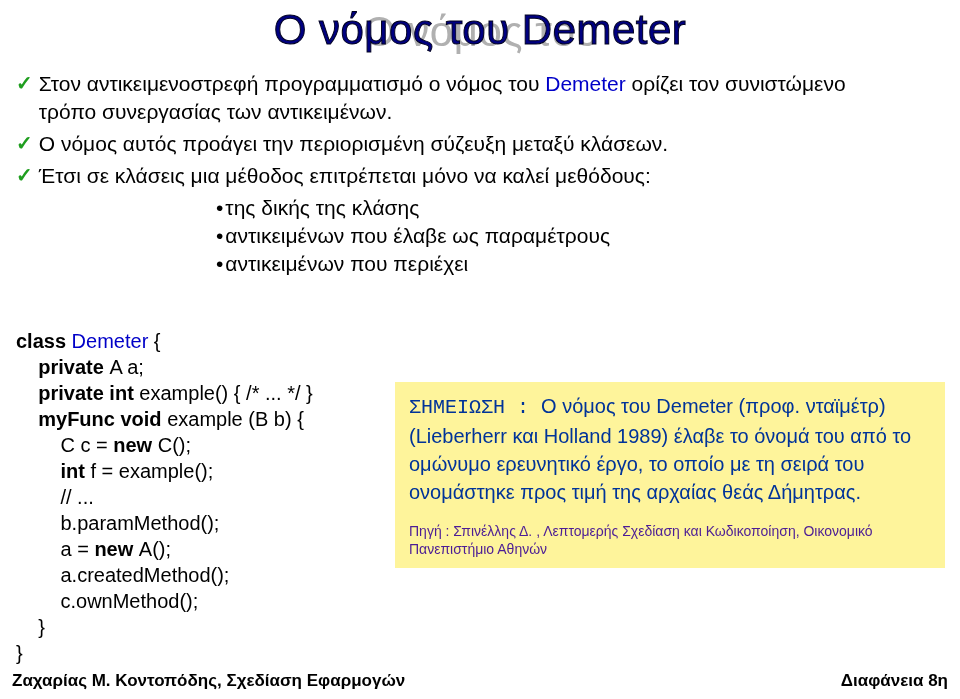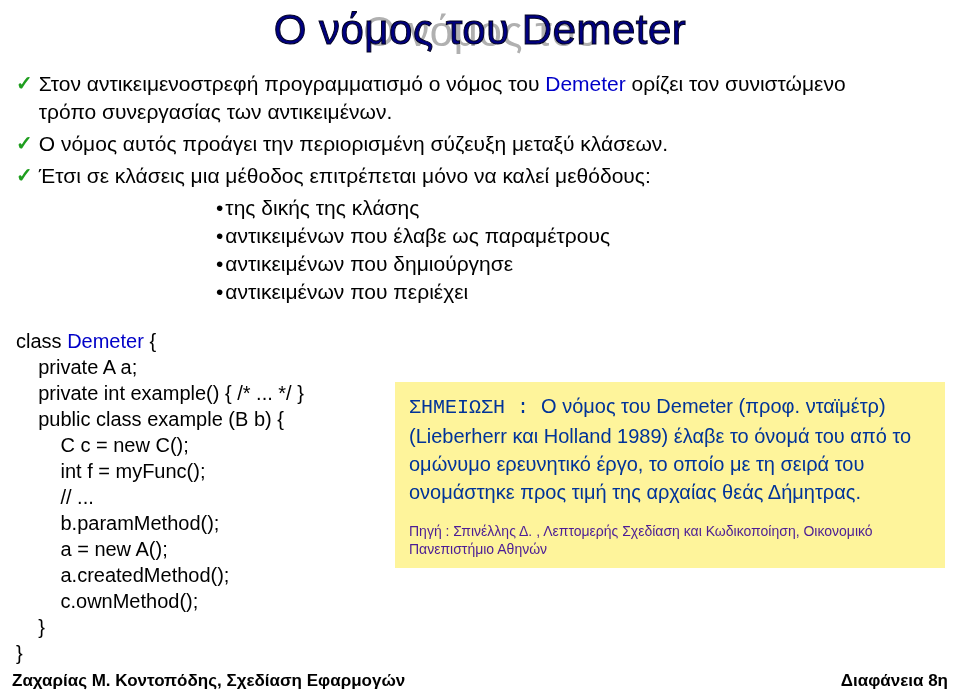--- a/index.html
+++ b/index.html
@@ -73,21 +73,21 @@
     margin-right: 2px;
   }
 
   .code {
     color: #000;
     font-family: Arial, Helvetica, sans-serif;
     font-size: 20px;
     line-height: 26px;
     white-space: pre;
   }
-  .code b { font-weight: normal; }
+  .code b { font-weight: bold; }
 
   .note-box {
     position: absolute;
     top: 382px;
     left: 395px;
     width: 550px;
     background: #fef49b;
     padding: 10px 14px;
   }
   .note-main {
@@ -140,32 +140,31 @@
       <span class="check">✓</span>
       <span class="bullet-text">Ο νόμος αυτός προάγει την περιορισμένη σύζευξη μεταξύ κλάσεων.</span>
     </div>
     <div class="bullet">
       <span class="check">✓</span>
       <span class="bullet-text">Έτσι σε κλάσεις μια μέθοδος επιτρέπεται μόνο να καλεί μεθόδους:</span>
     </div>
     <div class="sub-bullets">
       <div class="sub-bullet">της δικής της κλάσης</div>
       <div class="sub-bullet">αντικειμένων που έλαβε ως παραμέτρους</div>
-      <div class="sub-bullet">αντικειμένων που δημιούργησε</div>
       <div class="sub-bullet">αντικειμένων που περιέχει</div>
     </div>
   </div>
 
   <div class="white-block block2">
     <div class="code"><b>class </b><span class="demeter-blue">Demeter</span><span> {</span>
 <b>    private </b><span>A a;</span>
 <b>    private int </b><span>example() { /* ... */ }</span>
-<b>    public class </b><span>example (B b) {</span>
+<b>    myFunc void </b><span>example (B b) {</span>
 <span>        C c = </span><b>new </b><span>C();</span>
-<b>        int </b><span>f = myFunc();</span>
+<b>        int </b><span>f = example();</span>
 <span>        // ...</span>
 <span>        b.paramMethod();</span>
 <span>        a = </span><b>new </b><span>A();</span>
 <span>        a.createdMethod();</span>
 <span>        c.ownMethod();</span>
 <span>    }</span>
 <span>}</span></div>
   </div>
 
   <div class="note-box">

